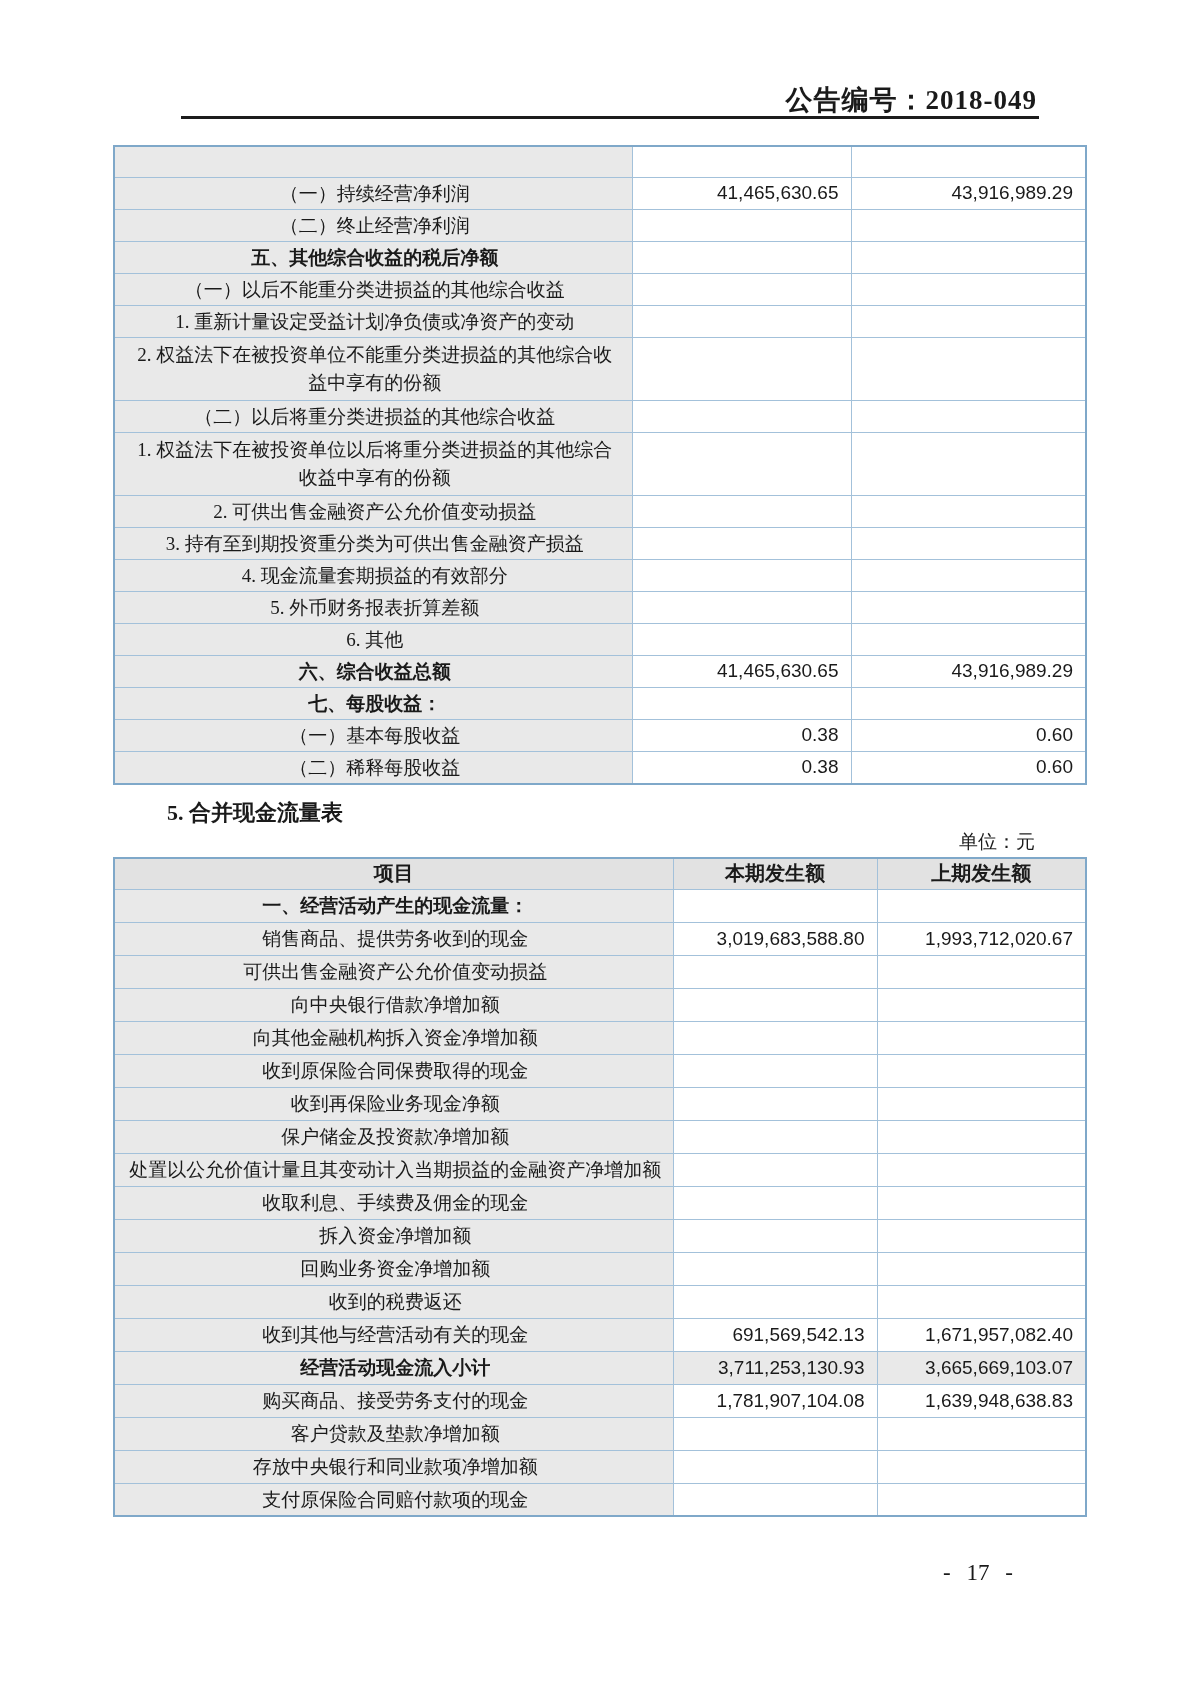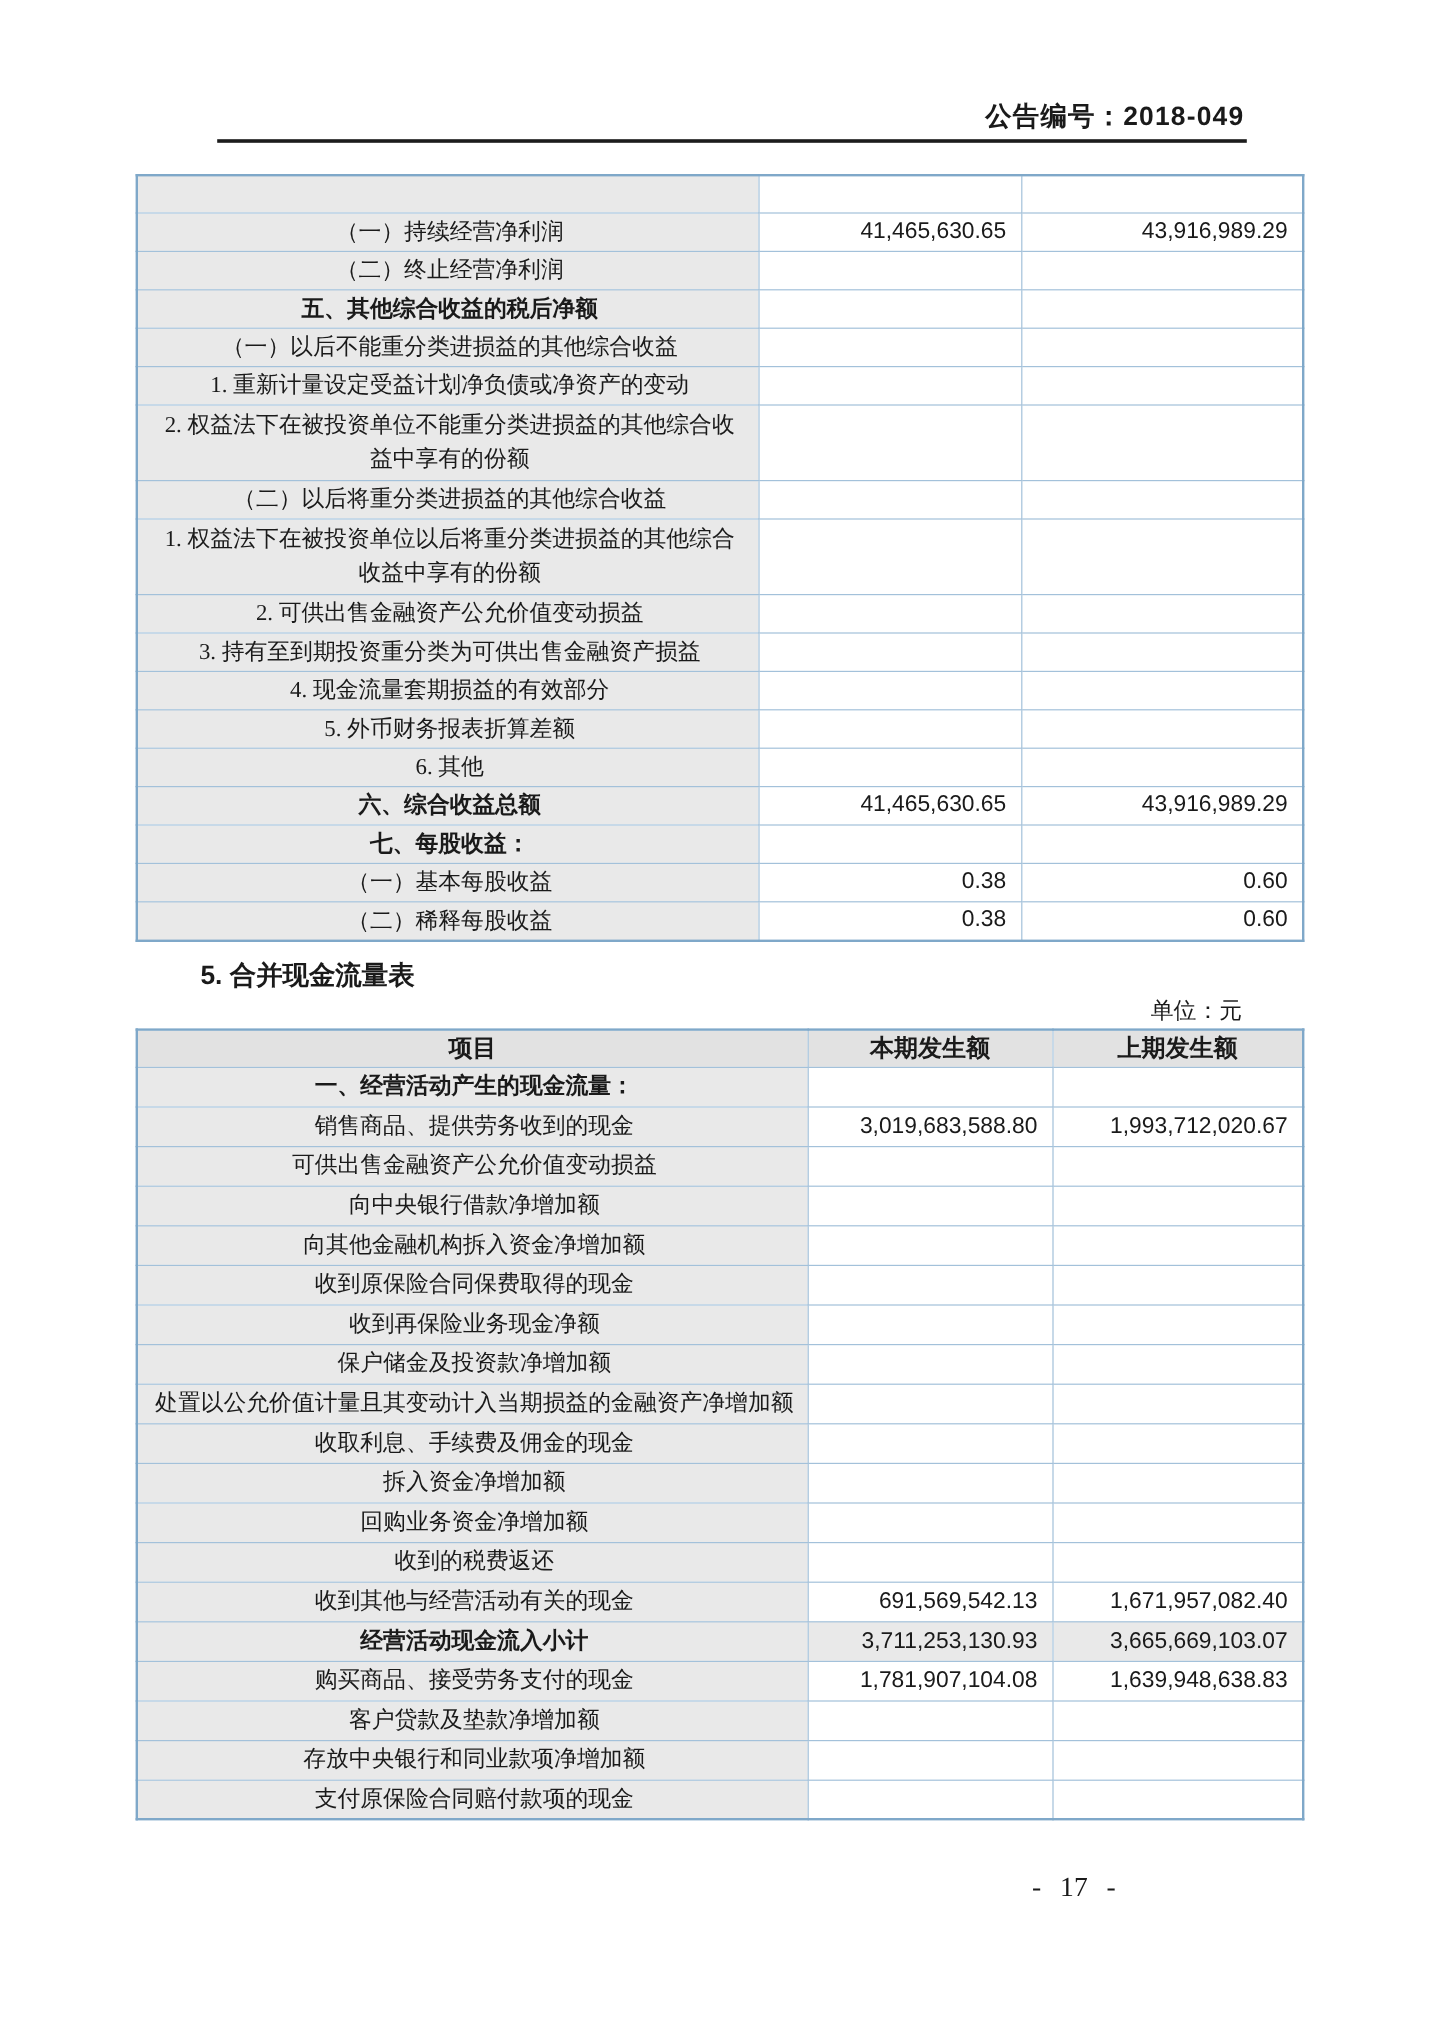--- a/index.html
+++ b/index.html
@@ -13,22 +13,22 @@
   html,body{margin:0;padding:0;}
   body{
     width:1200px;height:1696px;position:relative;
     background:var(--page-bg);
     font-family:"Liberation Serif","DejaVu Serif",serif;
     color:var(--ink);
   }
   
   .doc-number{
     position:absolute;top:82px;right:163px;
-    font-family:Liberation Sans, sans-serif;
-    font-weight:bold;font-size:22px;letter-spacing:1px;
+    font-family:Liberation Serif, serif;
+    font-weight:bold;font-size:27px;letter-spacing:1px;
   }
   .header-rule{
     position:absolute;left:181px;top:116px;width:858px;height:3px;
     background:#1c1c1c;
   }
   
   .fin-table{
     position:absolute;left:113px;width:972px;
     border-collapse:collapse;table-layout:fixed;
     border:2px solid var(--border-outer);
@@ -78,31 +78,31 @@
   #cashflow-table th{
     background:var(--header-grey);
     font-family:"Liberation Sans","DejaVu Sans",sans-serif;
     font-weight:bold;font-size:20px;text-align:center;
     vertical-align:middle;
     margin-left:28px;
   }
   
   .section-title{
     position:absolute;left:167px;top:798px;
-    font-family:Liberation Sans, sans-serif;
+    font-family:Liberation Serif, serif;
     font-weight:bold;font-size:22px;
   }
   .unit-label{
     position:absolute;top:829px;right:165px;
     font-size:19px;
   }
   
   .page-number{
-    position:absolute;top:1560px;left:860px;width:100px;
-    font-size:23px;word-spacing:10px;
+    position:absolute;top:1560px;left:928px;width:100px;
+    font-size:23px;text-align:center;word-spacing:10px;
     font-family:"Liberation Serif","DejaVu Serif",serif;
   }
 </style>
 </head>
 <body>
 
 <div class="doc-number">公告编号：2018-049</div>
 <div class="header-rule"></div>
 
 <table id="income-table" class="fin-table">

